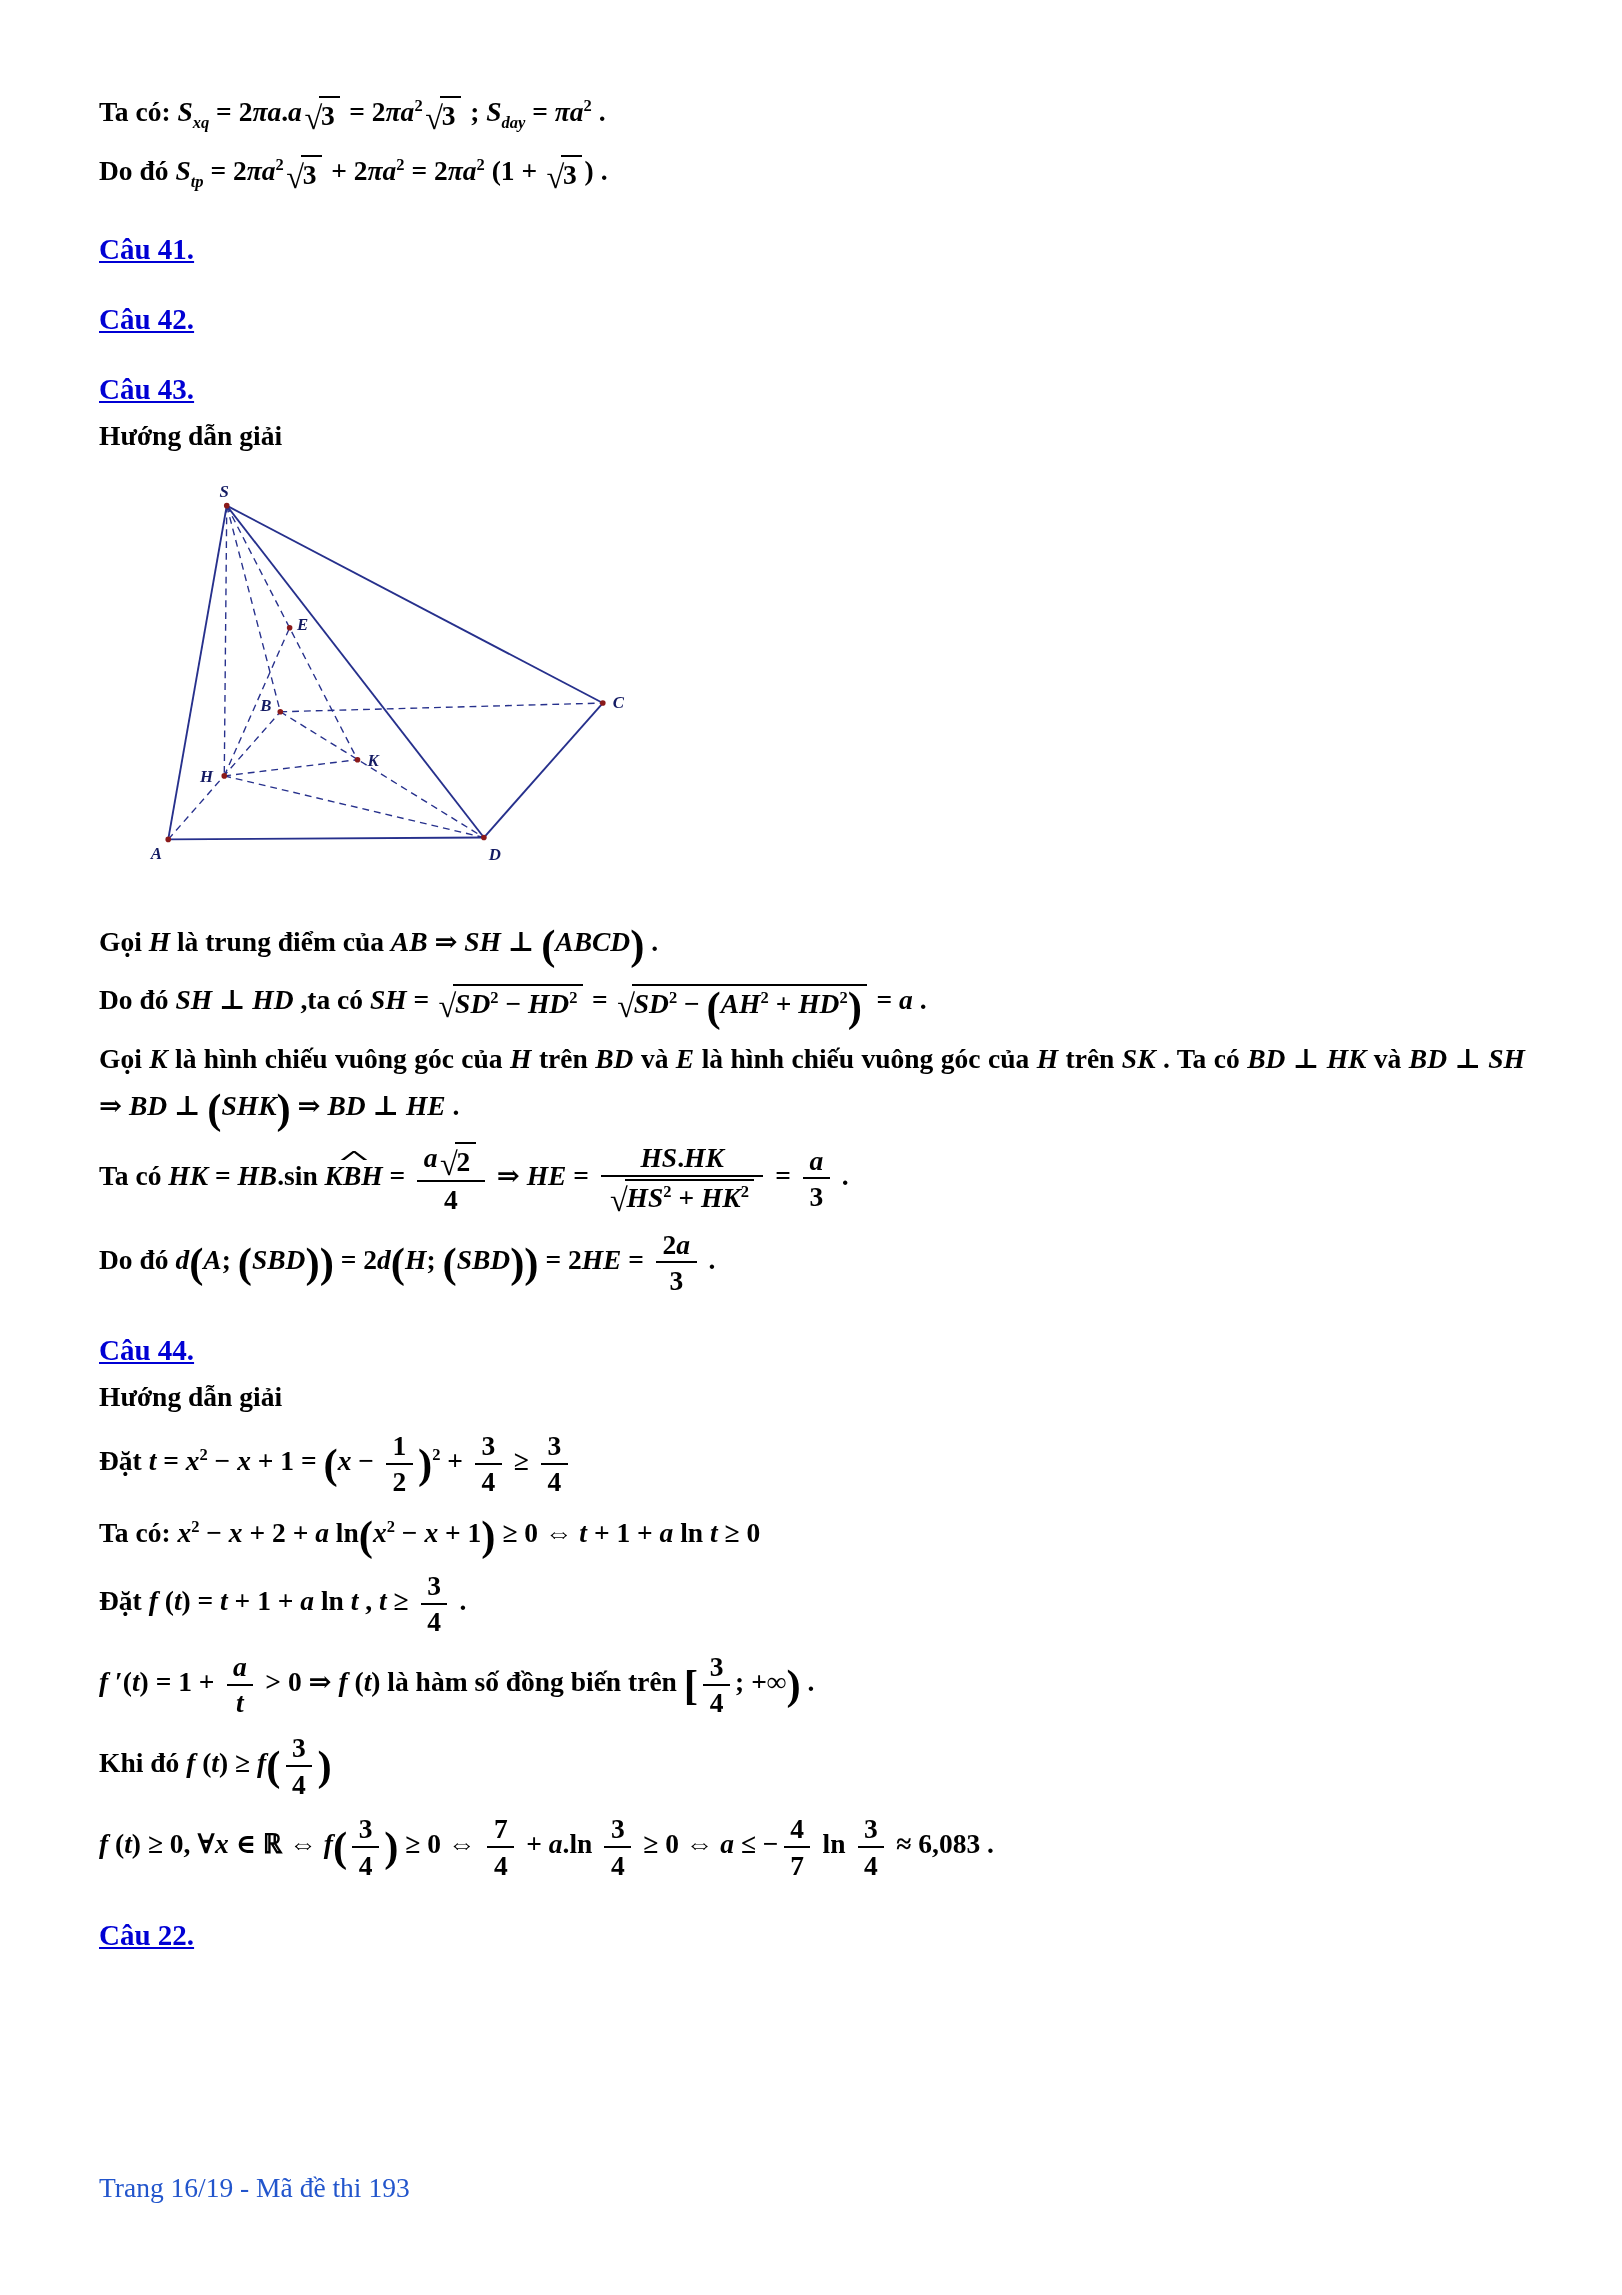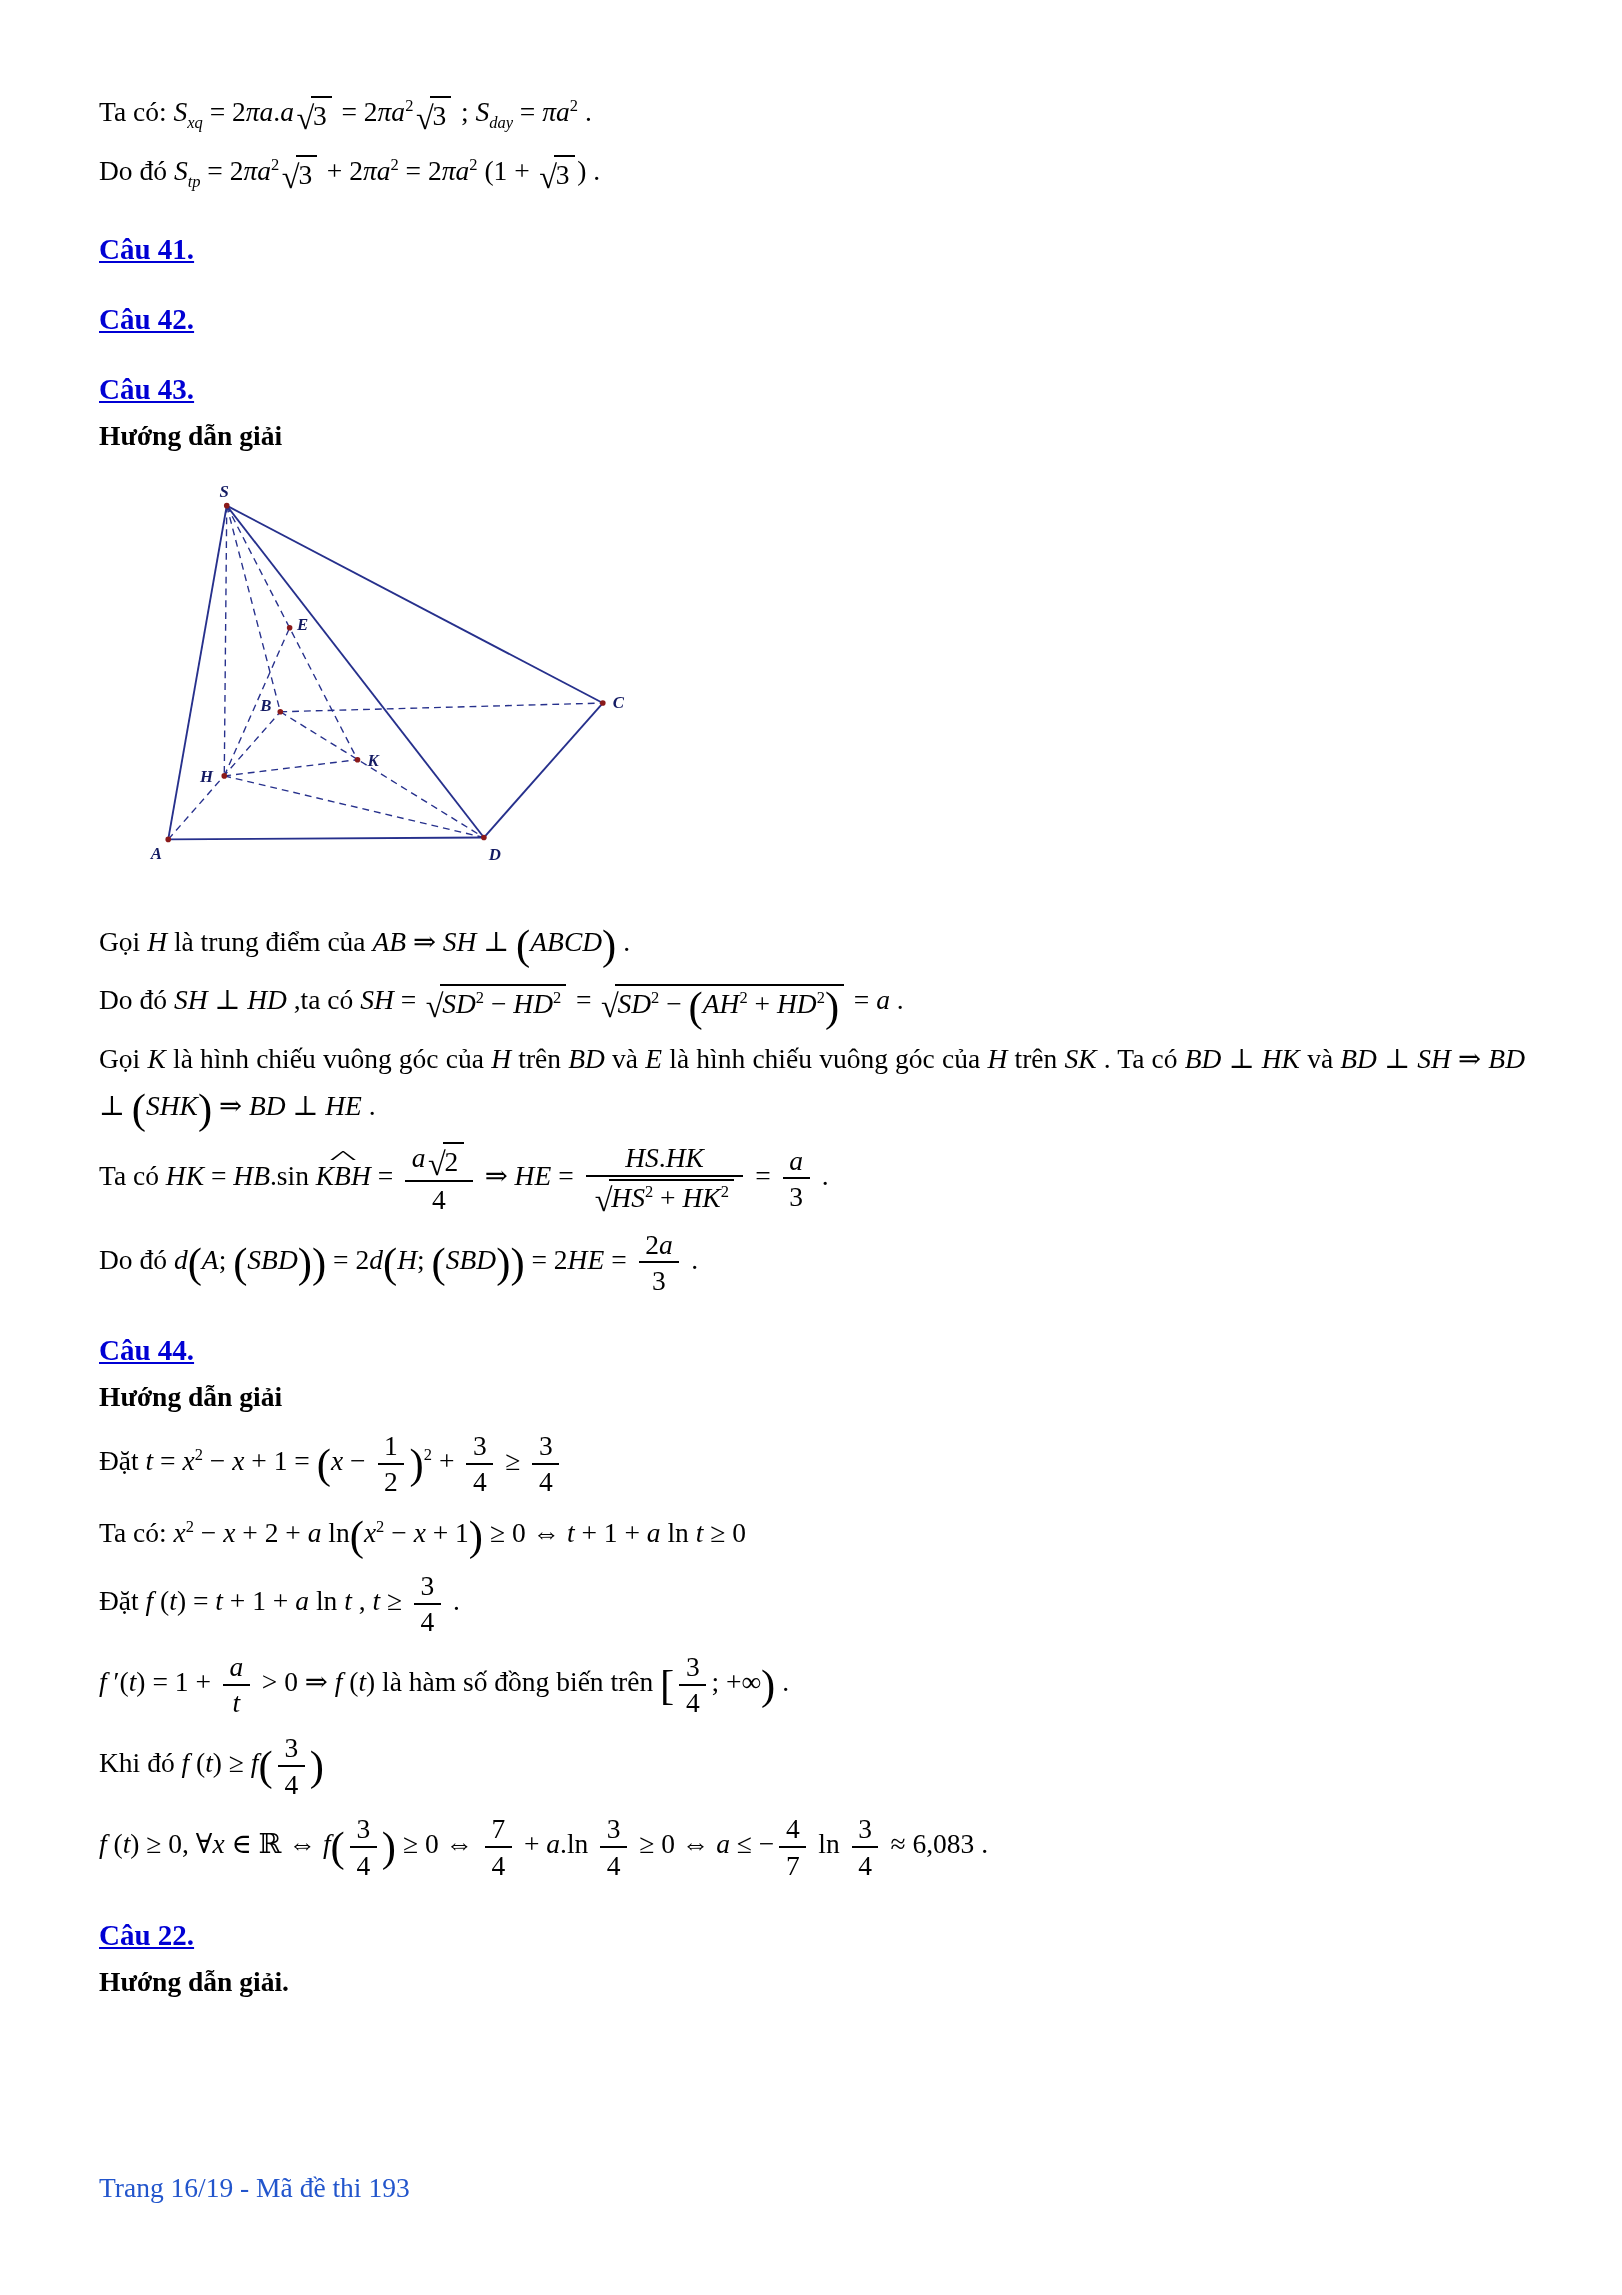--- a/index.html
+++ b/index.html
@@ -7,21 +7,21 @@
   body {
     width: 1623px; height: 2295px;
     background: #ffffff;
     color: var(--text-color, #000);
     font-family: "Liberation Serif", "DejaVu Serif", serif;
     font-size: 27.5px;
     position: relative;
   }
   main { padding: 77px 98px 0 99px; }
 
-  .block-math { margin: 11.8px 0; line-height: 1.7; }
+  .block-math { margin: 11.8px 0; line-height: 1.7; font-weight: bold; }
   .block-plain { margin: 3.9px 0 6.5px; line-height: 1.5; font-weight: bold; }
   .block-heading {
     color: var(--heading-color, #0000d4);
     font-weight: bold;
     text-decoration: underline;
     margin: 37px 0 9.2px;
     font-size: 29px;
   }
   .just { text-align: justify; }
 
@@ -181,17 +181,16 @@
           <span class="num"><span class="mt">3</span></span>
           <span class="den"><span class="mt">4</span></span>
         </span><span class="mt"> ≥ 0 ⇔ </span><span class="mi">a</span><span class="mt"> ≤ −</span><span class="mfrac">
           <span class="num"><span class="mt">4</span></span>
           <span class="den"><span class="mt">7</span></span>
         </span><span class="mt"> ln </span><span class="mfrac">
           <span class="num"><span class="mt">3</span></span>
           <span class="den"><span class="mt">4</span></span>
         </span><span class="mt"> ≈ 6,083 .</span></div>
       <div class="block-heading">Câu 22.</div>
-      <div class="block-plain">Hướng dẫn giải.</div>
     </div>
   <div class="footer">Trang 16/19 - Mã đề thi 193</div>
 </main>
 
 
 </body></html>

